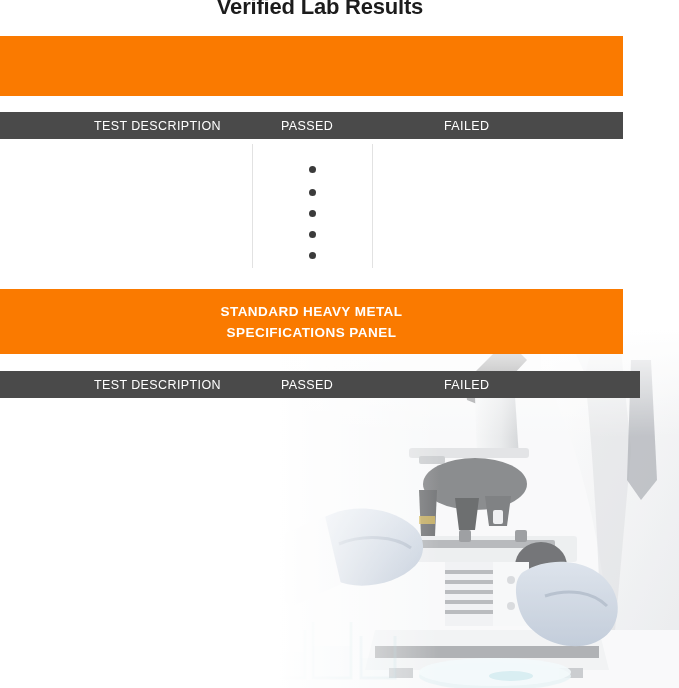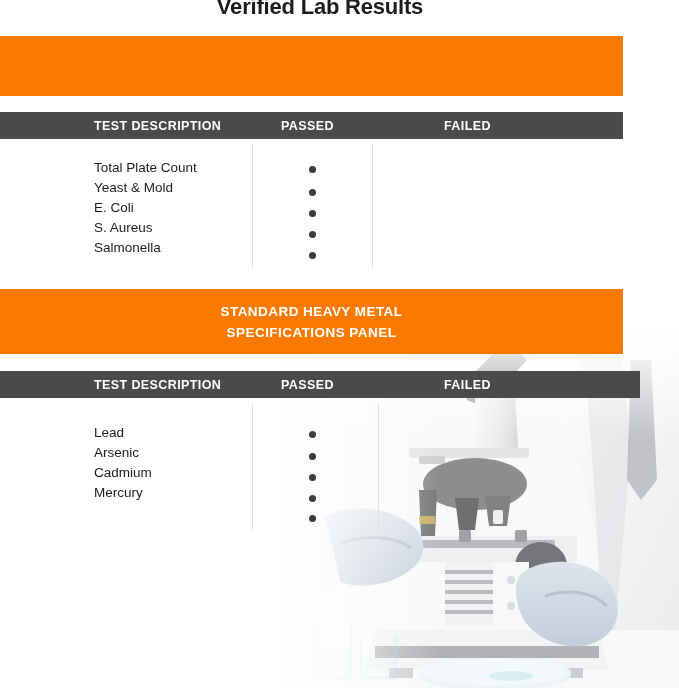--- a/index.html
+++ b/index.html
@@ -62,21 +62,21 @@
     align-items: center;
     justify-content: center;
   }
 
   .header-bar {
     position: absolute;
     left: 0;
     background: #4a4a4a;
     color: #ffffff;
     font-size: 12.5px;
-    font-weight: bold;
+    font-weight: normal;
     letter-spacing: 0.4px;
   }
 
   .header-bar .col-label {
     position: absolute;
     top: 50%;
     transform: translateY(-50%);
     white-space: nowrap;
   }
 
@@ -263,27 +263,20 @@
   <div id="micro-header" class="header-bar">
     <span class="col-label col-desc">TEST DESCRIPTION</span>
     <span class="col-label col-pass">PASSED</span>
     <span class="col-label col-fail">FAILED</span>
   </div>
 
   <div id="micro-body" class="table-body">
     <div class="vline vline-a"></div>
     <div class="vline vline-b"></div>
 
-    <ul class="test-list">
-      <li>Total Plate Count</li>
-      <li>Yeast &amp; Mold</li>
-      <li>E. Coli</li>
-      <li>S. Aureus</li>
-      <li>Salmonella</li>
-    </ul>
 
     <div class="dot-col">
       <span class="dot" style="top:22px"></span>
       <span class="dot" style="top:45px"></span>
       <span class="dot" style="top:66px"></span>
       <span class="dot" style="top:87px"></span>
       <span class="dot" style="top:108px"></span>
     </div>
   </div>
 
@@ -291,33 +284,14 @@
     <span>STANDARD HEAVY METAL</span>
     <span>SPECIFICATIONS PANEL</span>
   </div>
 
   <div id="metal-header" class="header-bar">
     <span class="col-label col-desc">TEST DESCRIPTION</span>
     <span class="col-label col-pass">PASSED</span>
     <span class="col-label col-fail">FAILED</span>
   </div>
 
-  <div id="metal-body" class="table-body">
-    <div class="vline vline-a"></div>
-    <div class="vline vline-b"></div>
-
-    <ul class="test-list">
-      <li>Lead</li>
-      <li>Arsenic</li>
-      <li>Cadmium</li>
-      <li>Mercury</li>
-    </ul>
-
-    <div class="dot-col">
-      <span class="dot" style="top:28px"></span>
-      <span class="dot" style="top:50px"></span>
-      <span class="dot" style="top:71px"></span>
-      <span class="dot" style="top:92px"></span>
-      <span class="dot" style="top:112px"></span>
-    </div>
-  </div>
 
 </div>
 
 </body></html>

